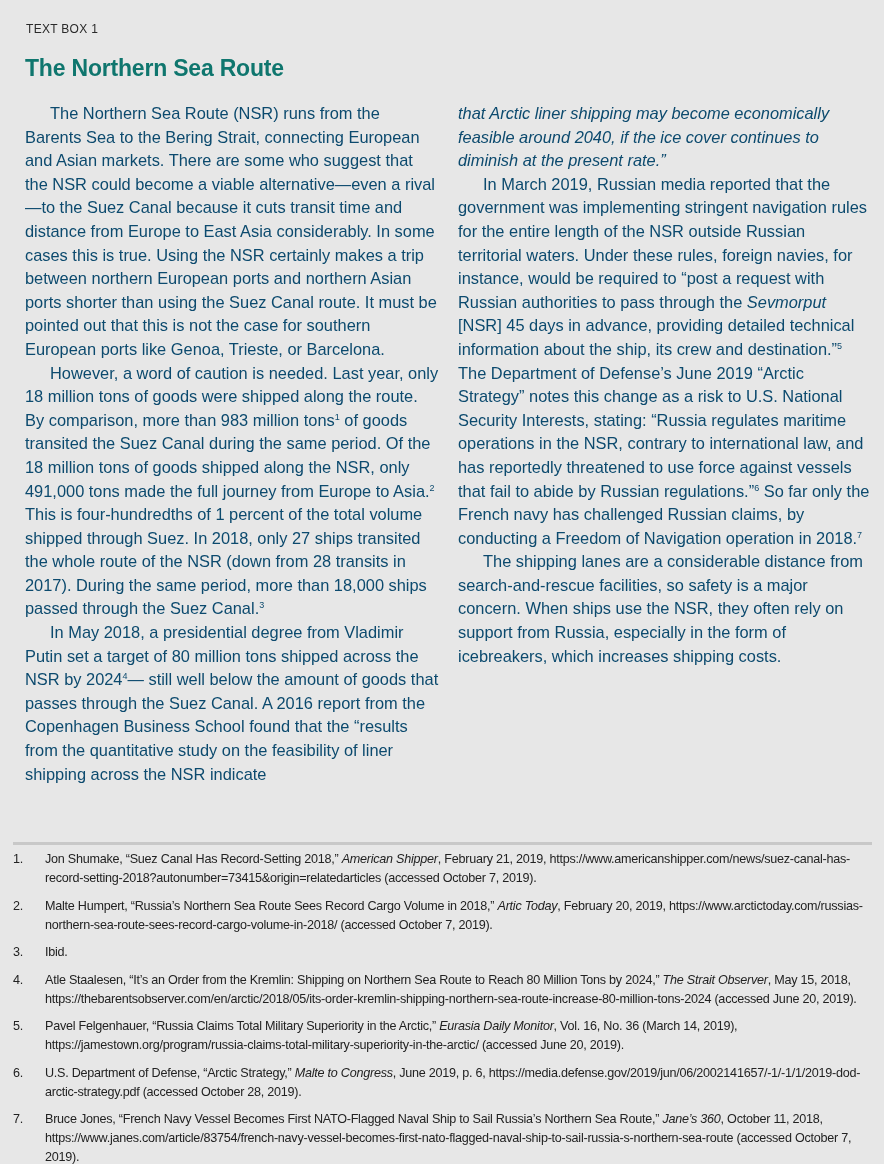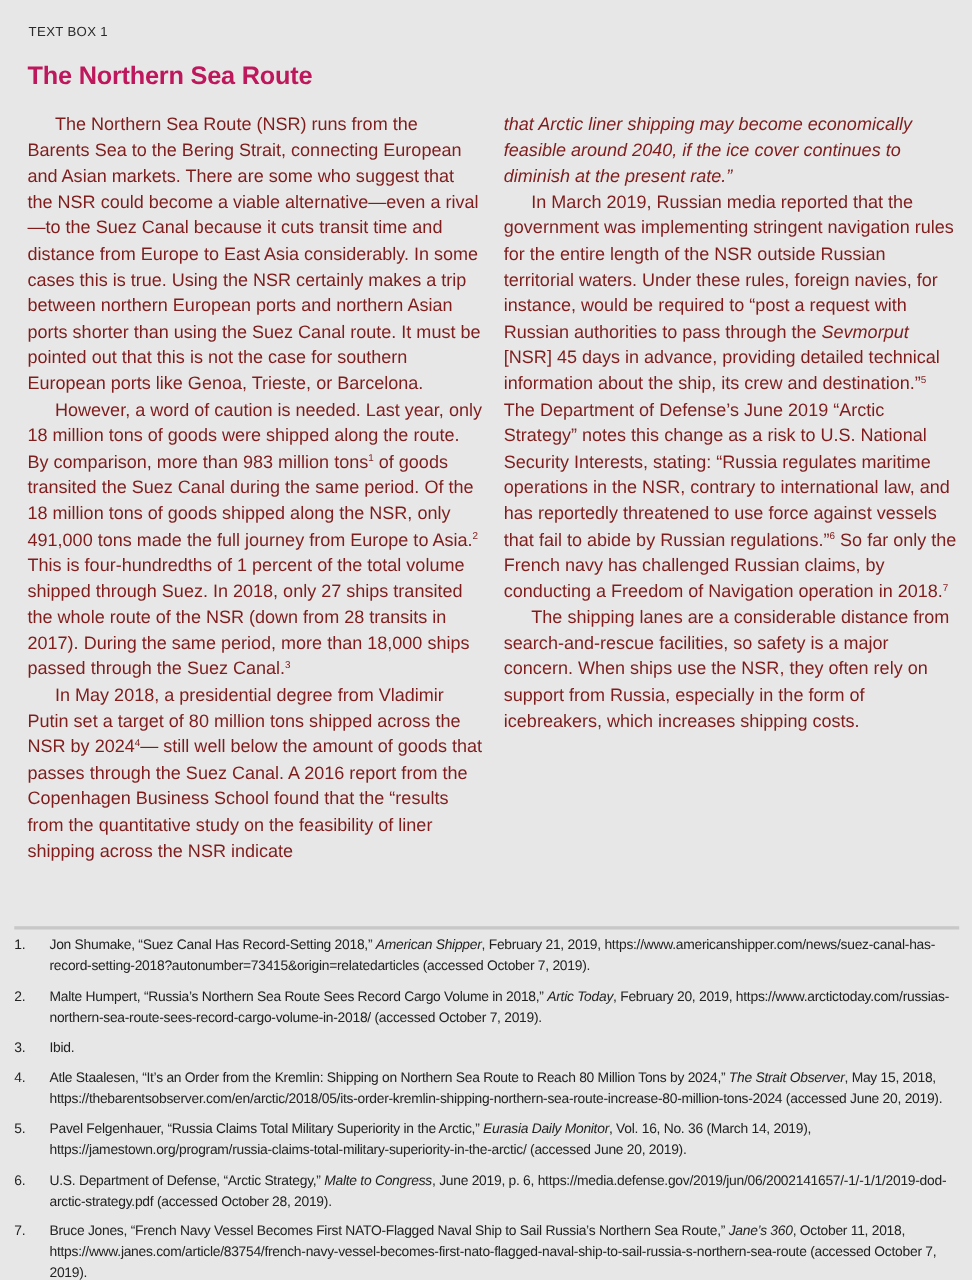--- a/index.html
+++ b/index.html
@@ -10,26 +10,26 @@
       font-family: "Liberation Sans", sans-serif;
       overflow: hidden;
       position: relative;
     }
     .box-label {
       position: absolute; left: 26px; top: 22px;
       font-size: 12px; letter-spacing: 0.3px; color: #2a2a2a;
     }
     .box-title {
       position: absolute; left: 25px; top: 55px;
-      font-size: 23px; font-weight: bold; color: #be185d;
+      font-size: 23px; font-weight: bold; color: #0f766e;
       letter-spacing: -0.2px;
     }
     .col {
       position: absolute; top: 102px;
-      font-size: 16.4px; line-height: 23.6px; color: #7f1d1d;
+      font-size: 16.4px; line-height: 23.6px; color: #0c4a6e;
     }
     .col-left { left: 25px; width: 414px; }
     .col-right { left: 458px; width: 414px; }
     .col p { margin: 0; text-indent: 25px; }
     .col p.cont { text-indent: 0; font-style: italic; }
     sup { font-size: 9px; vertical-align: 6px; line-height: 0; }
     .divider {
       position: absolute; left: 13px; top: 842px; width: 859px; height: 3px;
       background: #c8c8c8;
     }

